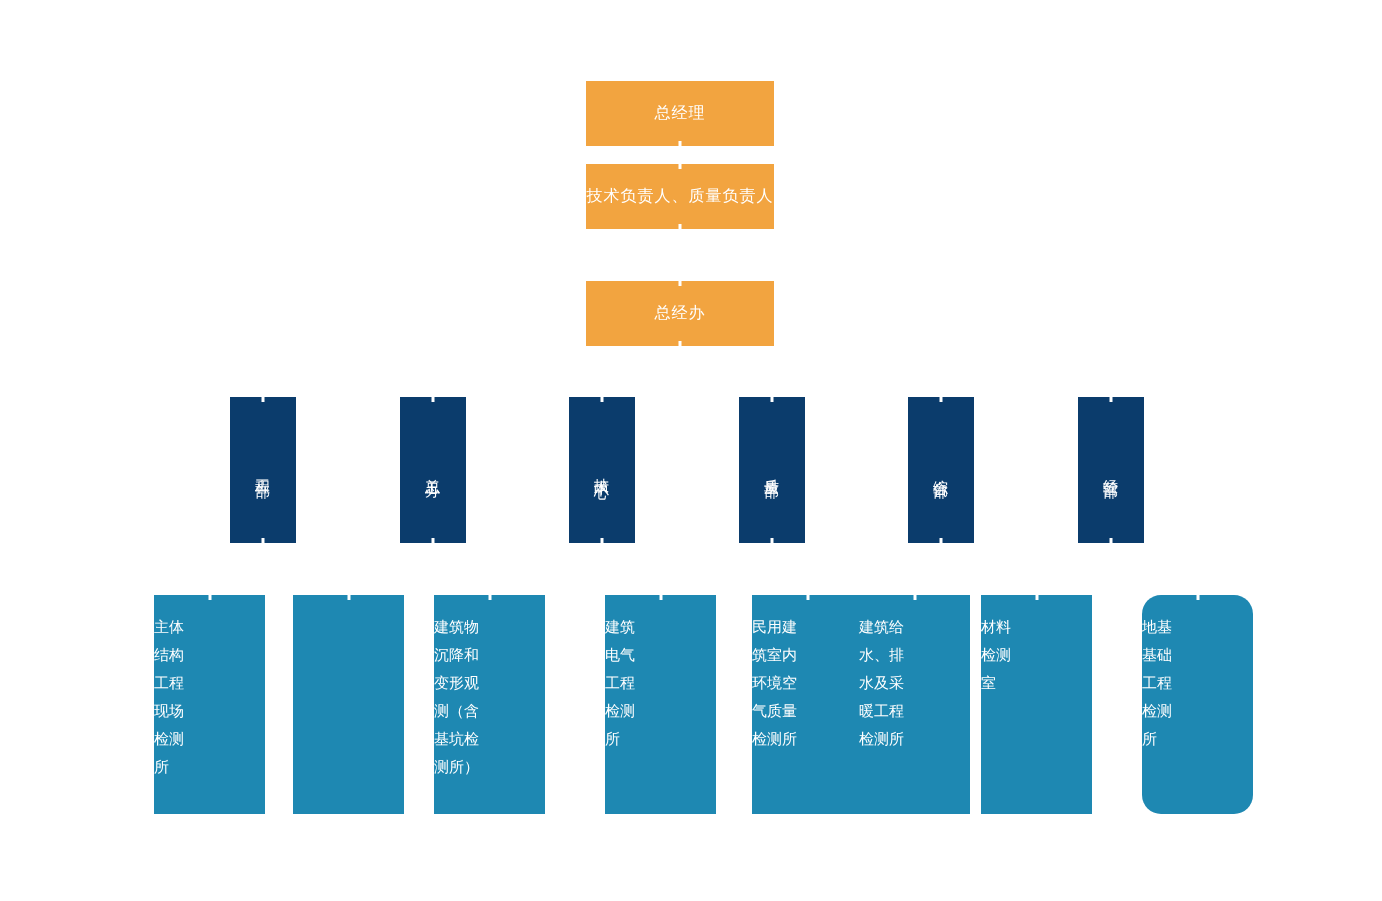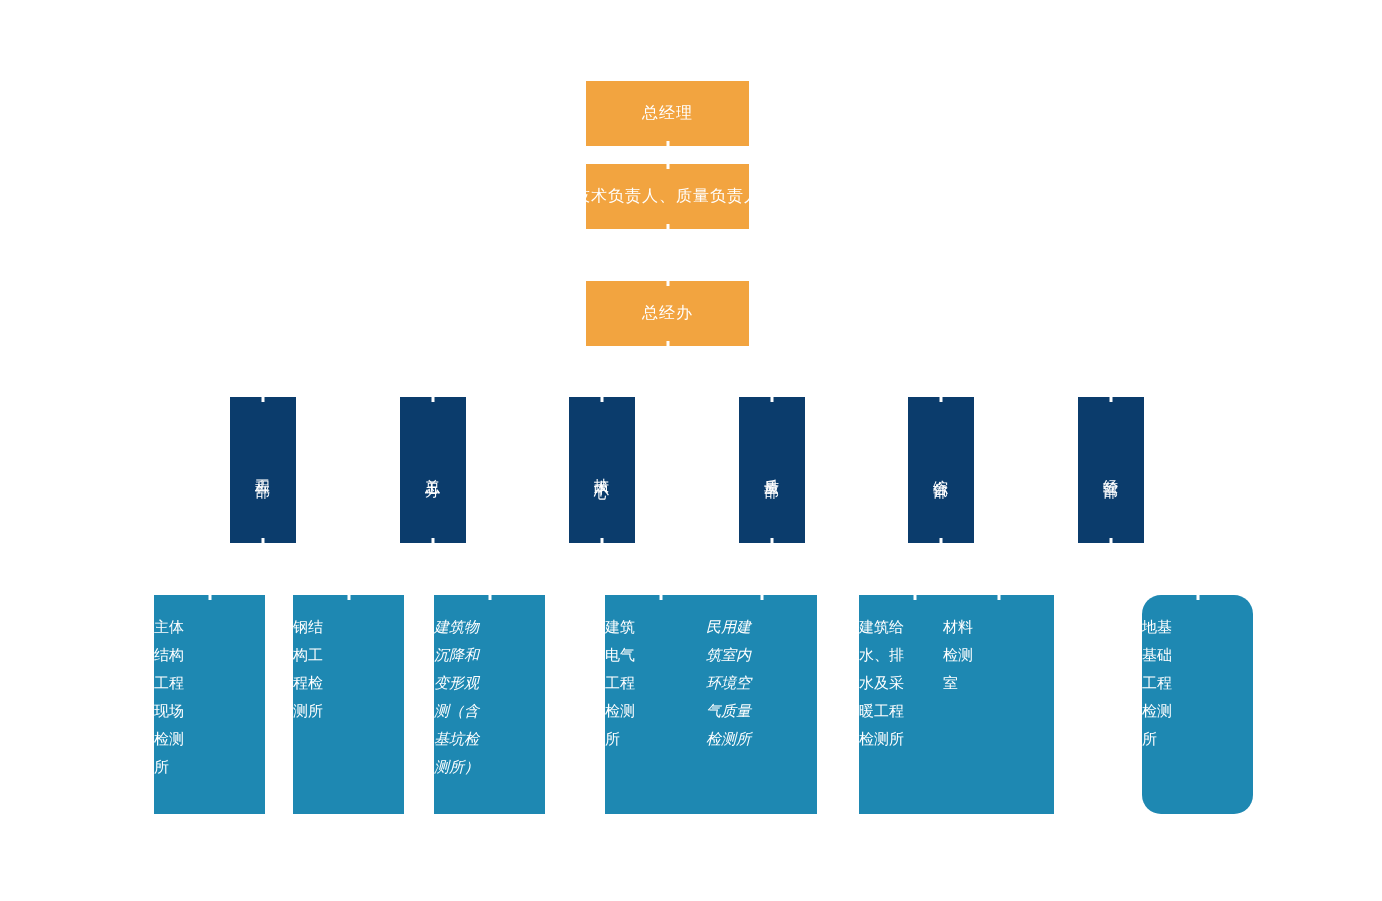--- a/index.html
+++ b/index.html
@@ -21,21 +21,21 @@
     background: var(--page_bg);
     overflow: hidden;
   }
   .box {
     position: absolute;
     color: var(--box_text);
   }
   
   .l1 {
     left: 586px;
-    width: 163px;
+    width: 188px;
     height: 65px;
     background: var(--level1_bg);
     display: flex;
     align-items: center;
     justify-content: center;
     font-size: 16px;
     letter-spacing: 1px;
     white-space: nowrap;
   }
   .l1-1 { top: 81px; }
@@ -71,25 +71,25 @@
     height: 219px;
     background: var(--level3_bg);
     padding-top: 18px;
     text-align: left;
     font-size: 15px;
     line-height: 28px;
   }
   .l3 .mlabel { white-space: pre-line; }
   .l3-1 { left: 154px; }
   .l3-2 { left: 293px; }
-  .l3-3 { left: 434px; font-style: italic; }
+  .l3-3 { left: 434px; }
   .l3-4 { left: 577px; margin-left: 28px; }
-  .l3-5 { left: 706px; font-style: italic; }
+  .l3-5 { left: 752px; }
   .l3-6 { left: 859px; }
-  .l3-7 { left: 943px; font-family: Liberation Serif, serif; }
+  .l3-7 { left: 981px; font-family: Liberation Serif, serif; }
   .l3-8 { left: 1142px; border-radius: 19px; }
   
   .notch {
     position: absolute;
     left: 50%;
     transform: translateX(-50%);
     width: 3px;
     height: 5px;
     background: var(--page_bg);
     display: block;
@@ -151,24 +151,20 @@
   <div class="box l3 l3-1">
     <div class="mlabel">主体
 结构
 工程
 现场
 检测
 所</div>
     <i class="notch notch-top"></i>
   </div>
   <div class="box l3 l3-2">
-    <div class="mlabel">钢结
-构工
-程检
-测所</div>
     <i class="notch notch-top"></i>
   </div>
   <div class="box l3 l3-3">
     <div class="mlabel">建筑物
 沉降和
 变形观
 测（含
 基坑检
 测所）</div>
     <i class="notch notch-top"></i>

